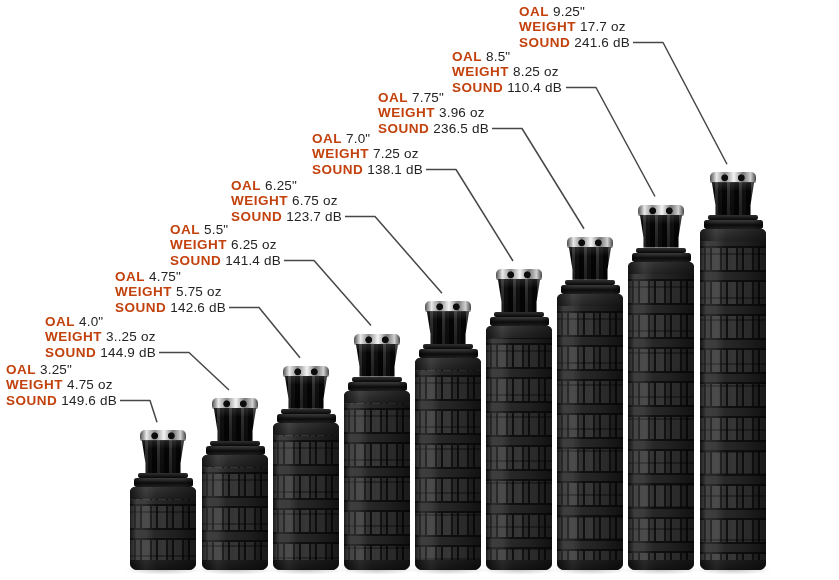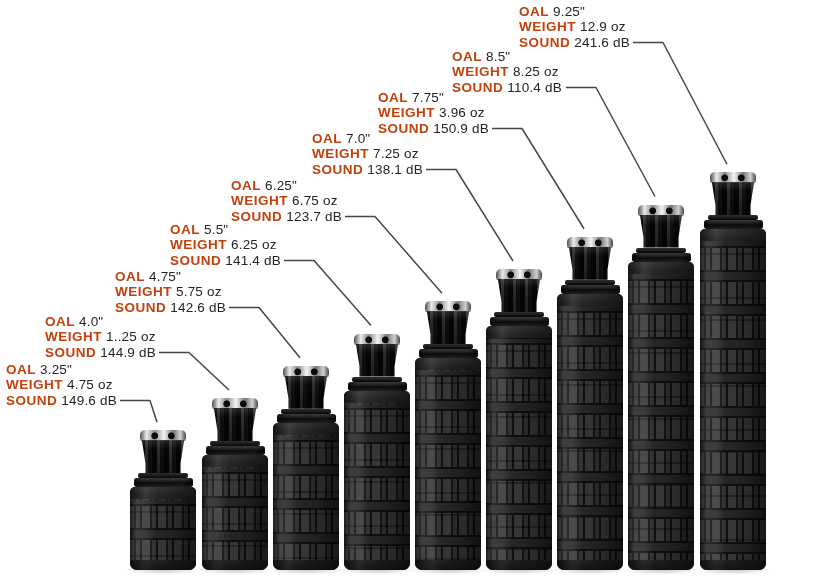--- a/index.html
+++ b/index.html
@@ -112,21 +112,21 @@
       <div class="gshadow"></div>
     </div>
   </div>
 
   <div class="unit">
     <div class="callout" style="left: 45px; top: 314px;">
       <div class="spec-line">
         <span class="k">OAL</span><span class="v">4.0"</span>
       </div>
       <div class="spec-line">
-        <span class="k">WEIGHT</span><span class="v">1..25 oz</span>
+        <span class="k">WEIGHT</span><span class="v">3..25 oz</span>
       </div>
       <div class="spec-line">
         <span class="k">SOUND</span><span class="v">144.9 dB</span>
       </div>
     </div>
     <div class="suppressor" style="left: 202px; top: 398px; height: 172px;">
       <div class="cap"></div>
       <div class="mount"></div>
       <div class="ring r1"></div>
       <div class="ring r2"></div>
@@ -225,21 +225,21 @@
 
   <div class="unit">
     <div class="callout" style="left: 378px; top: 90px;">
       <div class="spec-line">
         <span class="k">OAL</span><span class="v">7.75"</span>
       </div>
       <div class="spec-line">
         <span class="k">WEIGHT</span><span class="v">3.96 oz</span>
       </div>
       <div class="spec-line">
-        <span class="k">SOUND</span><span class="v">150.9 dB</span>
+        <span class="k">SOUND</span><span class="v">236.5 dB</span>
       </div>
     </div>
     <div class="suppressor" style="left: 557px; top: 236.75px; height: 333.25px;">
       <div class="cap"></div>
       <div class="mount"></div>
       <div class="ring r1"></div>
       <div class="ring r2"></div>
       <div class="tube"></div>
       <div class="gshadow"></div>
     </div>
@@ -266,21 +266,21 @@
       <div class="gshadow"></div>
     </div>
   </div>
 
   <div class="unit">
     <div class="callout" style="left: 519px; top: 4px;">
       <div class="spec-line">
         <span class="k">OAL</span><span class="v">9.25"</span>
       </div>
       <div class="spec-line">
-        <span class="k">WEIGHT</span><span class="v">12.9 oz</span>
+        <span class="k">WEIGHT</span><span class="v">17.7 oz</span>
       </div>
       <div class="spec-line">
         <span class="k">SOUND</span><span class="v">241.6 dB</span>
       </div>
     </div>
     <div class="suppressor" style="left: 700px; top: 172.25px; height: 397.75px;">
       <div class="cap"></div>
       <div class="mount"></div>
       <div class="ring r1"></div>
       <div class="ring r2"></div>

